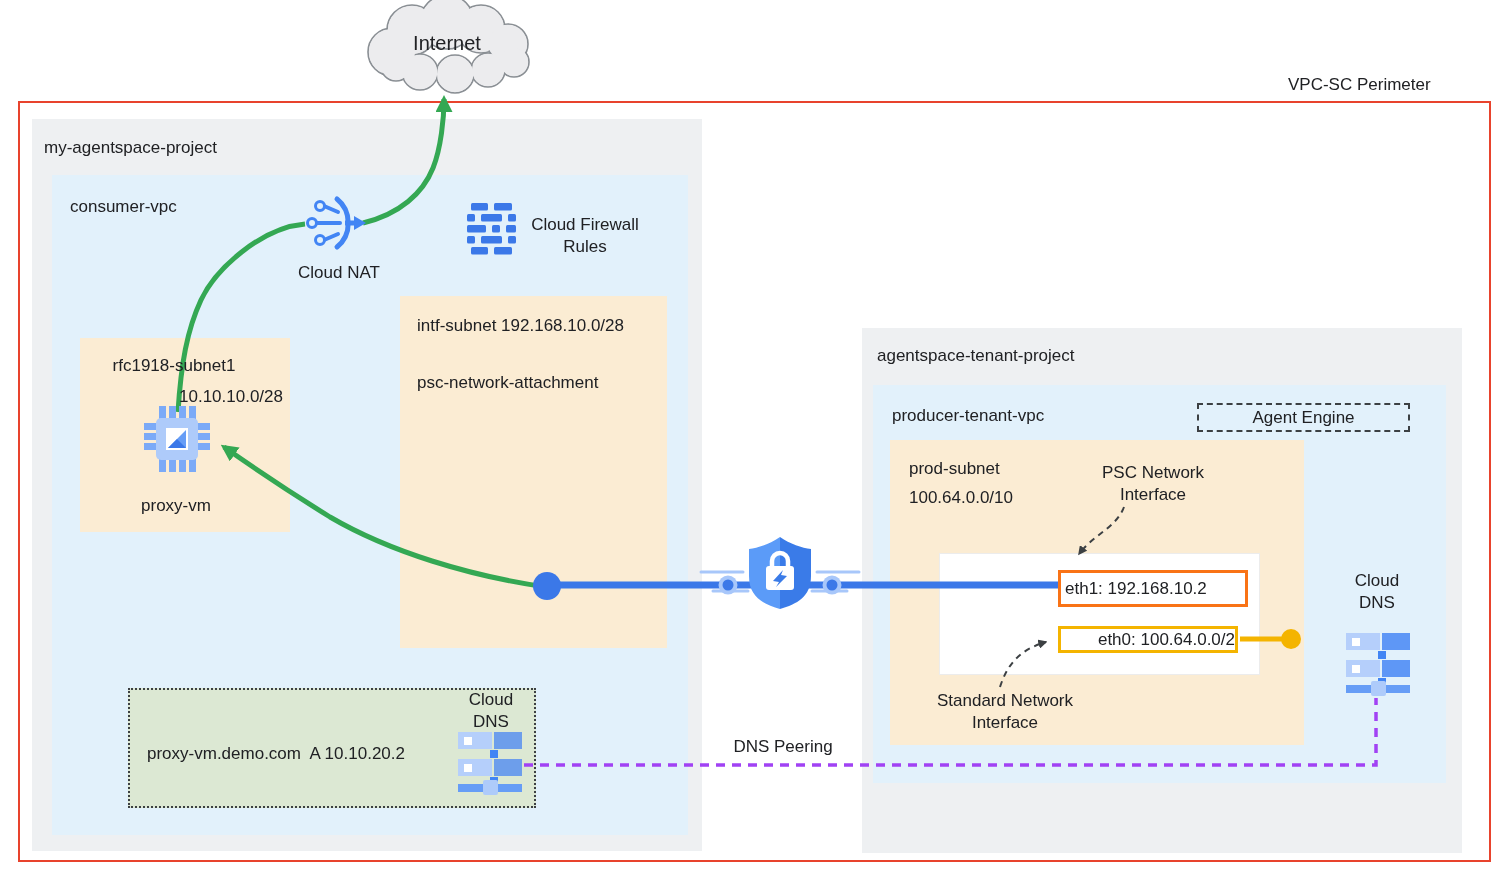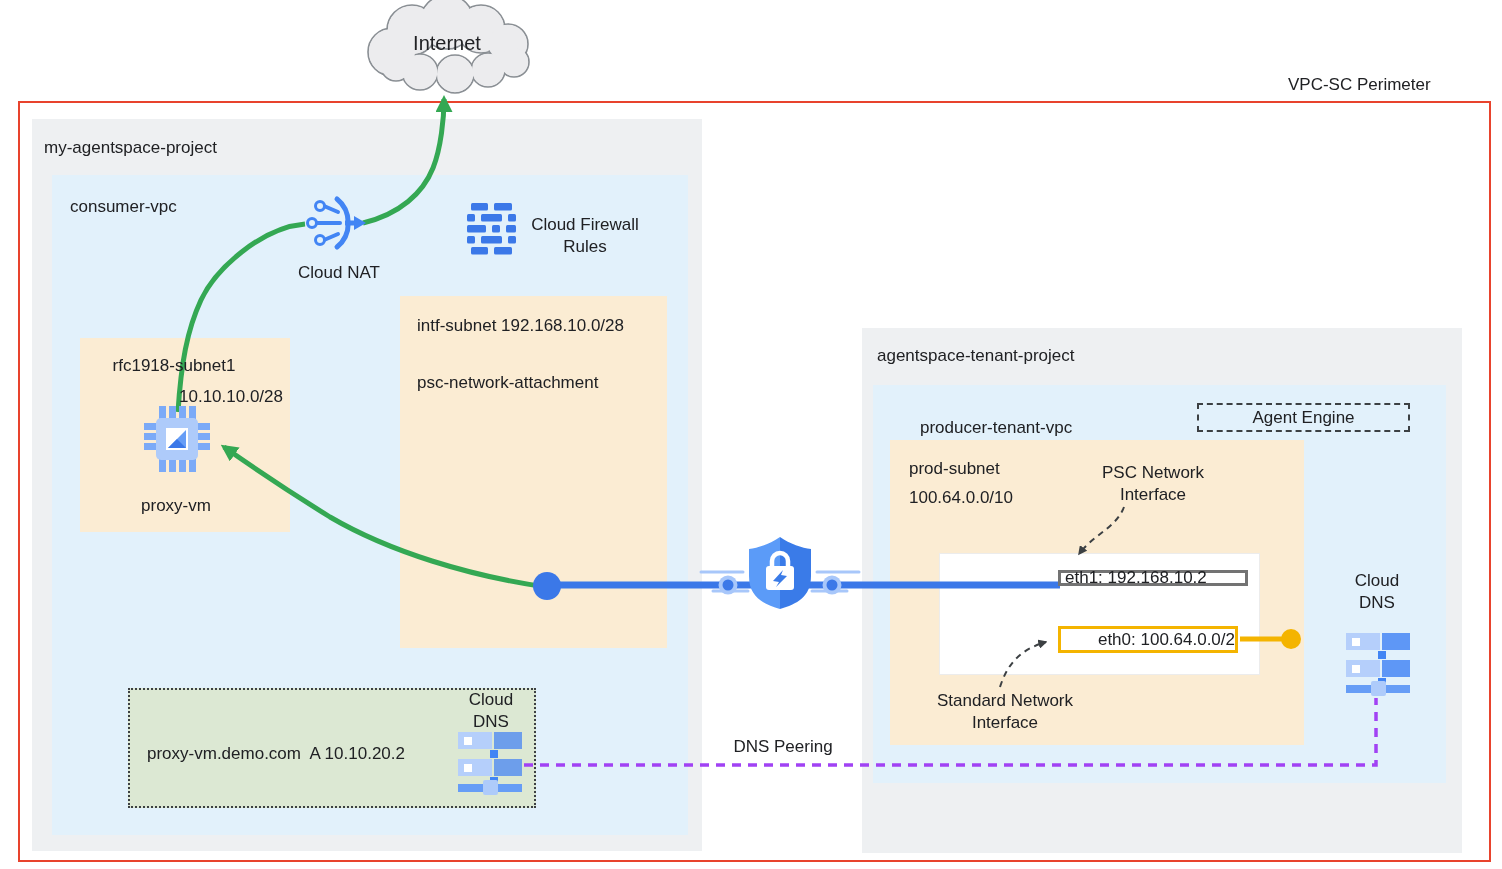--- a/index.html
+++ b/index.html
@@ -25,32 +25,32 @@
   #fw-label{left:522px;top:214px;width:126px;}
   #dns-box-a{left:128px;top:688px;width:408px;height:120px;background:#dce8d3;
              border:2px dotted #3c4043;z-index:2;}
   #dns-record{left:147px;top:730px;white-space:pre;margin-top:13px;}
   #dns-a-label{left:458px;top:689px;width:66px;}
   #psc-label{left:708px;top:617px;width:150px;}
   #dns-peering-label{left:708px;top:736px;width:150px;}
   #project-b{left:862px;top:328px;width:600px;height:525px;background:#eef0f2;z-index:1;}
   #project-b-label{left:877px;top:345px;}
   #vpc-b{left:873px;top:385px;width:573px;height:398px;background:#e2f1fb;z-index:1;}
-  #vpc-b-label{left:892px;top:417px;margin-left:28px;}
+  #vpc-b-label{left:892px;top:405px;}
   #agent-engine{left:1197px;top:403px;width:213px;height:29px;border:2px dashed #3c4043;
                 z-index:2;display:flex;align-items:center;justify-content:center;}
   #agent-engine span{font-size:17px;}
   #prod-box{left:890px;top:440px;width:414px;height:305px;background:#fbecd3;z-index:2;}
   #prod-name{left:909px;top:458px;}
   #prod-cidr{left:909px;top:487px;}
   #white-box{left:939px;top:553px;width:321px;height:122px;background:#ffffff;
              border:1px solid #ececec;z-index:3;}
   .ethbox{position:absolute;z-index:6;background:#fff;font-size:17px;
           display:flex;align-items:center;padding-left:4px;box-sizing:border-box;}
-  #eth1{left:1058px;top:570px;width:190px;height:16px;border:3px solid #737373;}
+  #eth1{left:1058px;top:570px;width:190px;height:37px;border:3px solid #f97316;}
   #eth0{left:1058px;top:626px;width:180px;height:27px;border:3px solid #f4b400;justify-content:flex-end;}
   #psc-nic-label{left:1088px;top:462px;width:130px;}
   #std-nic-label{left:925px;top:690px;width:160px;}
   #dns-b-label{left:1344px;top:570px;width:66px;}
   #internet-label{left:397px;top:31px;width:100px;font-size:20px;z-index:7;}
   #overlay{position:absolute;left:0;top:0;z-index:5;pointer-events:none;}
 </style>
 </head>
 <body>
 

